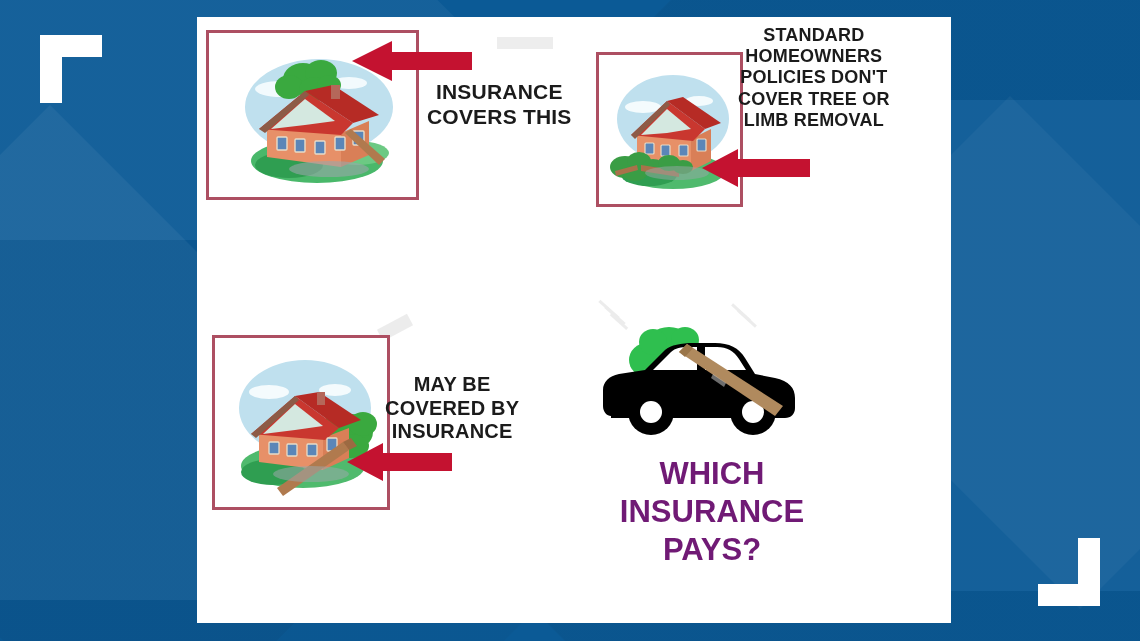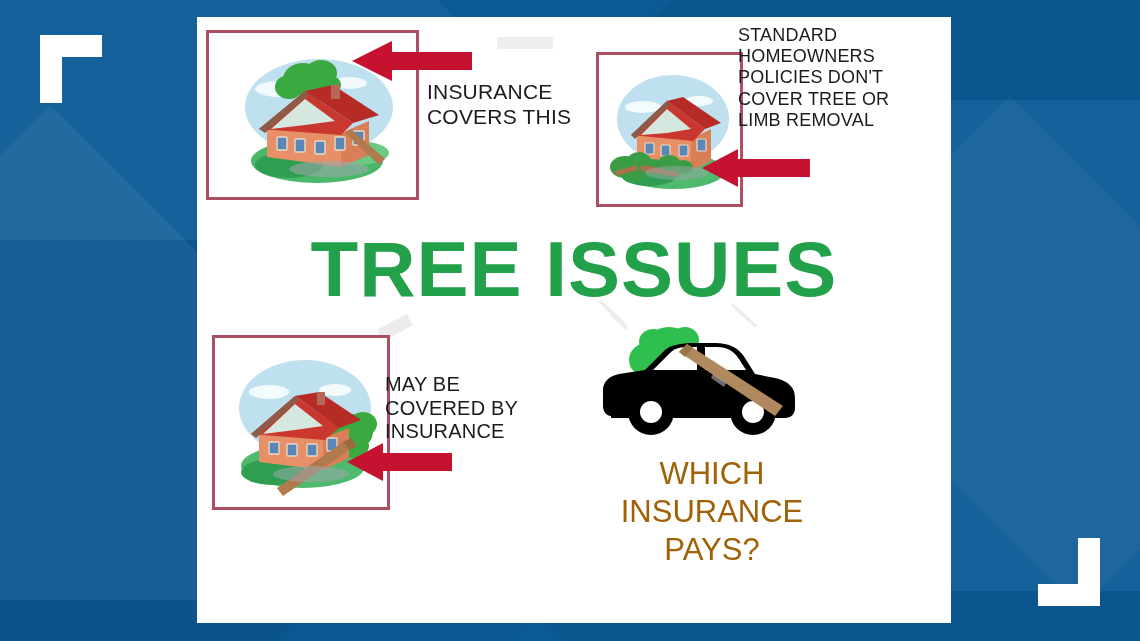--- a/index.html
+++ b/index.html
@@ -62,24 +62,25 @@
   
   .frame{
     position:absolute;
     border:3px solid #ad4f62;
     background:#ffffff;
   }
   .clipart{ position:absolute; }
   .caption{
     position:absolute;
     color:#1b1b1b;
-    font-weight:normal;
+    font-weight:bold;
     line-height:1.18;
     letter-spacing:.2px;
     white-space:pre-line;
+    text-align:center;
   }
 
   
   #frame-1{ left:9px; top:13px; width:213px; height:170px; }
   #art-1{ left:20px; top:16px; width:180px; height:140px; }
   #arrow-1{ position:absolute; left:155px; top:22px; width:120px; height:44px; }
   #caption-1{ left:230px; top:63px; font-size:21px; }
 
   
   #frame-2{ left:399px; top:35px; width:147px; height:155px; }
@@ -101,23 +102,23 @@
   #frame-3{ left:15px; top:318px; width:178px; height:175px; }
   #art-3{ left:10px; top:12px; width:160px; height:150px; }
   #arrow-3{ position:absolute; left:150px; top:424px; width:105px; height:42px; }
   #caption-3{ left:188px; top:356px; font-size:20px; }
 
   
   #art-car{ position:absolute; left:396px; top:295px; width:230px; height:140px; }
   #caption-4{
     position:absolute; left:370px; top:438px; width:290px;
     text-align:center;
-    color:#a16207;
+    color:#701a75;
     font-size:31px;
-    font-weight:normal;
+    font-weight:bold;
     line-height:1.22;
     white-space:pre-line;
   }
 </style>
 </head>
 <body>
 
 <div id="backdrop">
   <div class="chev chev-a"></div>
   <div class="chev chev-b"></div>
@@ -239,21 +240,20 @@
   </div>
   <svg id="arrow-2" viewBox="0 0 108 42">
     <path d="M0 21 L36 2 L36 12 L108 12 L108 30 L36 30 L36 40 Z" fill="#c41230"></path>
   </svg>
   <div class="caption" id="caption-2">STANDARD
 HOMEOWNERS
 POLICIES DON'T
 COVER TREE OR
 LIMB REMOVAL</div>
 
-  <div id="title">TREE ISSUES</div>
 
   <div class="frame" id="frame-3">
     <svg class="clipart" id="art-3" viewBox="0 0 160 150">
       <ellipse cx="80" cy="58" rx="66" ry="48" fill="#bfe0ee"></ellipse>
       <ellipse cx="44" cy="42" rx="20" ry="7" fill="#f4fbfd"></ellipse>
       <ellipse cx="110" cy="40" rx="16" ry="6" fill="#f4fbfd"></ellipse>
       <ellipse cx="78" cy="116" rx="62" ry="22" fill="#4fba6d"></ellipse>
       <ellipse cx="48" cy="122" rx="32" ry="13" fill="#2f9e51"></ellipse>
 
       <g fill="#3aa93f">

